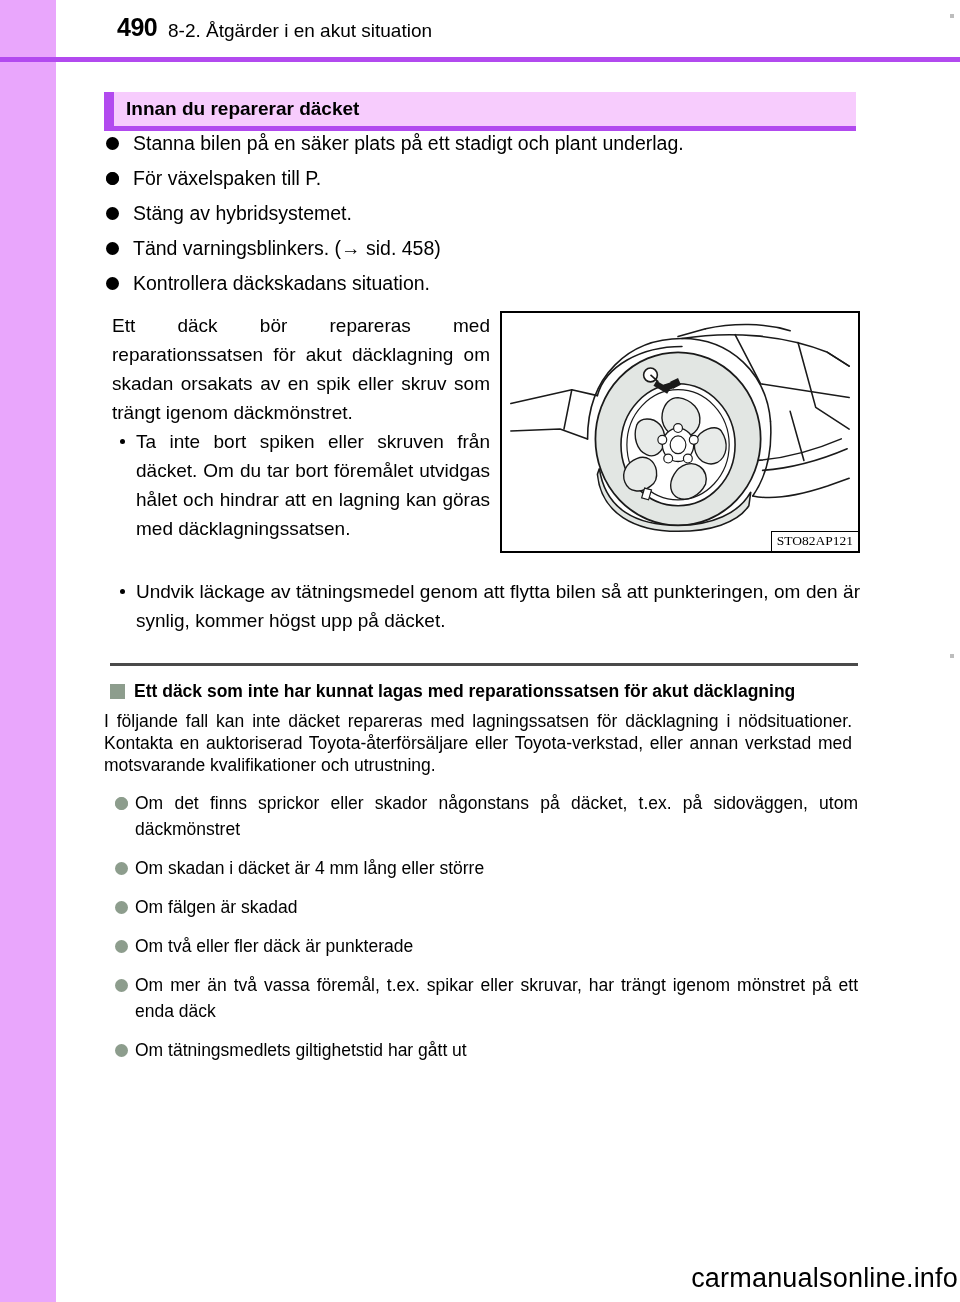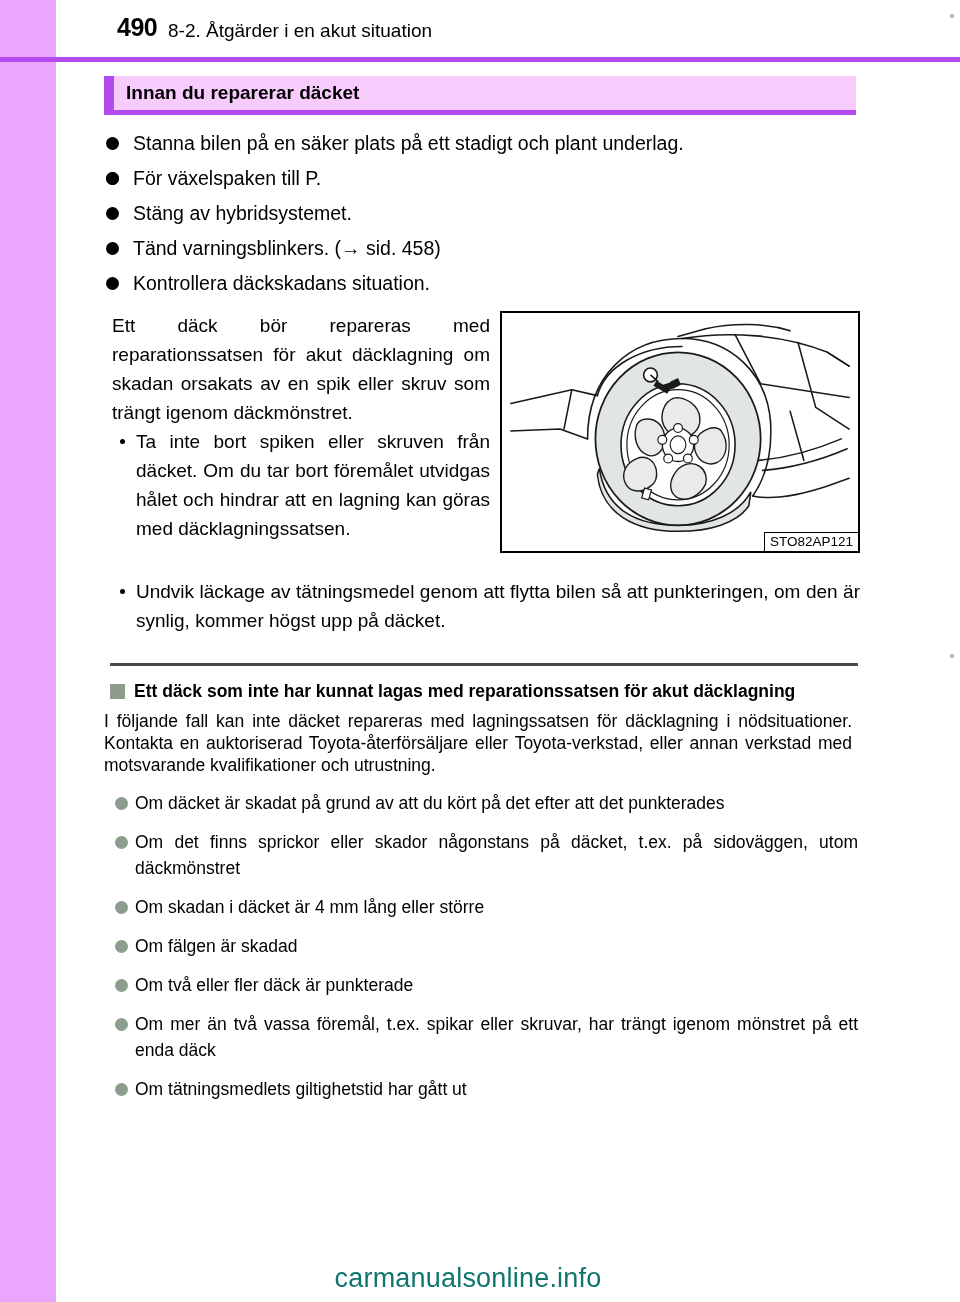--- a/index.html
+++ b/index.html
@@ -33,21 +33,21 @@
   .section-title{
     position:absolute;left:112px;top:20px;
     font-size:19px;font-weight:normal;
   }
   .header-rule{
     position:absolute;left:0;top:57px;width:960px;height:5px;
     background:#b24aef;
   }
   
   .title-band{
-    position:absolute;left:104px;top:76px;width:752px;height:34px;
+    position:absolute;left:104px;top:92px;width:752px;height:34px;
   }
   .title-band .band-left{
     position:absolute;left:0;top:0;width:10px;height:34px;
     background:#b24aef;
   }
   .title-band .band-bg{
     position:absolute;left:10px;top:0;right:0;height:34px;
     background:#f7ccfd;
   }
   .title-band .band-underline{
@@ -94,21 +94,21 @@
   .sub-list li:last-child{text-align:justify;}
   .figure{
     position:absolute;left:396px;top:0;width:360px;height:242px;
     border:2px solid #000;box-sizing:border-box;background:#fff;
   }
   .figure svg{display:block;width:100%;height:100%;}
   .fig-code{
     position:absolute;right:-1px;bottom:-1px;
     border:1.5px solid #000;background:#fff;
     font-size:13.5px;padding:1px 5px 2px 5px;
-    font-family:Liberation Sans, sans-serif;
+    font-family:Liberation Serif, serif;
   }
   
   .wide-sub{
     position:relative;margin:6px 0 0 8px;width:748px;
     font-size:19px;line-height:29px;text-align:justify;
     padding-left:24px;box-sizing:border-box;
   }
   .wide-sub .sdot{
     position:absolute;left:8px;top:12px;
     width:5px;height:5px;border-radius:50%;background:#000;
@@ -141,22 +141,22 @@
     margin-bottom:13px;text-align:justify;
   }
   .cond-list li .gdot{
     position:absolute;left:5px;top:7px;
     width:13px;height:13px;border-radius:50%;background:#8d9d8d;
   }
   .cond-list li.nowrap{white-space:nowrap;text-align:left;}
   
   .watermark{
     position:absolute;left:0;bottom:8px;width:960px;
-    text-align:center;padding-right:24px;box-sizing:border-box;
-    font-size:27px;color:#0f766e;letter-spacing:0.2px;
+    text-align:right;padding-right:2px;box-sizing:border-box;
+    font-size:27px;color:#000000;letter-spacing:0.2px;
   }
   .edge-mark{
     position:absolute;right:6px;width:4px;height:4px;background:#bdbdbd;
   }
 </style>
 </head>
 <body>
 
 <div class="spine">
   <div class="spine-notch"></div>
@@ -291,21 +291,20 @@
   <div class="sub-heading">
     <span class="square"></span>
     <span>Ett däck som inte har kunnat lagas med reparationssatsen för akut däcklagning</span>
   </div>
 
   <div class="body-para">I följande fall kan inte däcket repareras med lagningssatsen för däcklagning i nödsituationer. Kontakta en auktoriserad Toyota-återförsäljare eller Toyota-verkstad, eller annan verkstad med motsvarande kvalifikationer och utrustning.</div>
 
   <ul class="cond-list">
     <li class="nowrap">
       <span class="gdot"></span>
-      <span>Om däcket är skadat på grund av att du kört på det efter att det punkterades</span>
     </li>
     <li>
       <span class="gdot"></span>
       <span>Om det finns sprickor eller skador någonstans på däcket, t.ex. på sidoväggen, utom däckmönstret</span>
     </li>
     <li class="nowrap">
       <span class="gdot"></span>
       <span>Om skadan i däcket är 4 mm lång eller större</span>
     </li>
     <li class="nowrap">

